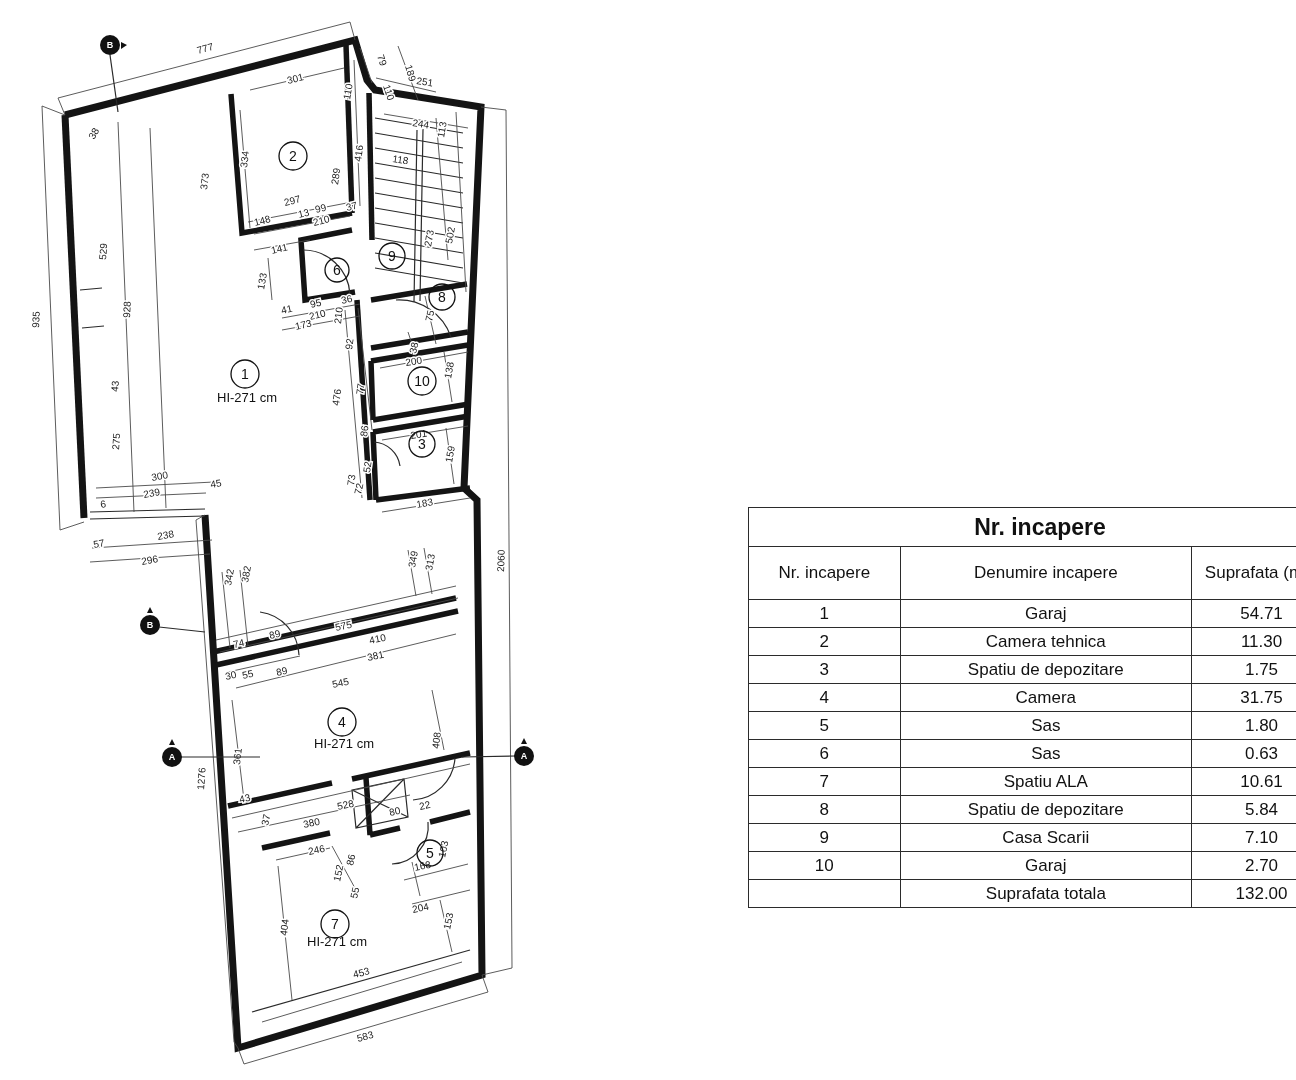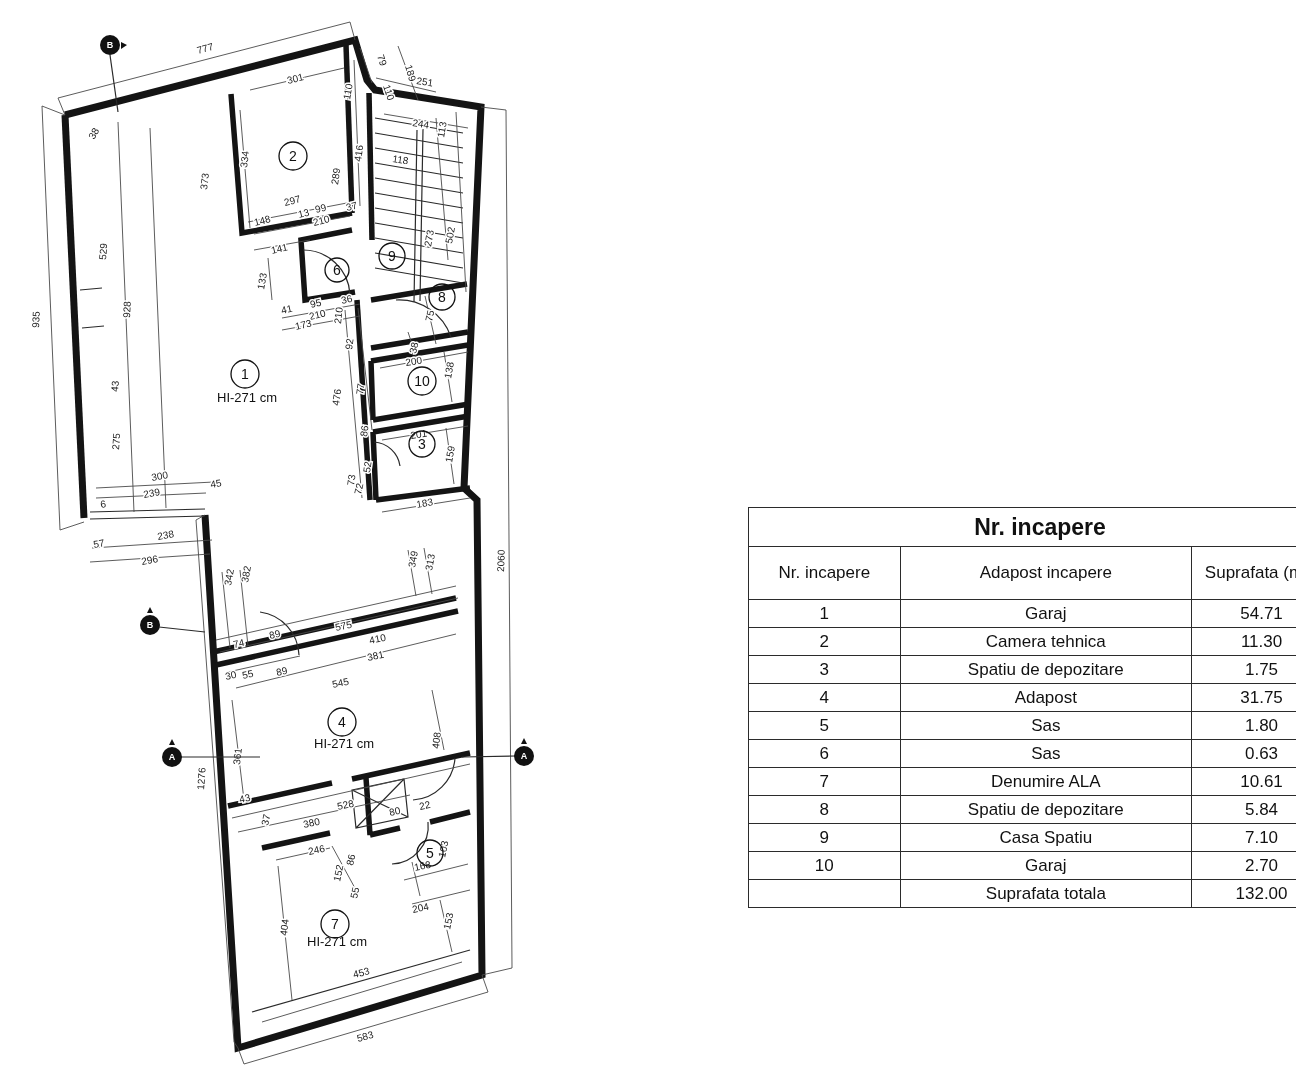--- a/index.html
+++ b/index.html
@@ -247,21 +247,21 @@
   </g>
 </svg>
 
   <table id="room-table">
     <thead>
       <tr>
         <th class="t-title" colspan="3">Nr. incapere</th>
       </tr>
       <tr>
         <th class="t-head col-nr">Nr. incapere</th>
-        <th class="t-head col-name">Adapost incapere</th>
+        <th class="t-head col-name">Denumire incapere</th>
         <th class="t-head col-area">Suprafata (mp)</th>
       </tr>
     </thead>
     <tbody id="room-table-body">
         <tr>
           <td>1</td>
           <td>Garaj</td>
           <td>54.71</td>
         </tr>
         <tr>
@@ -269,46 +269,46 @@
           <td>Camera tehnica</td>
           <td>11.30</td>
         </tr>
         <tr>
           <td>3</td>
           <td>Spatiu de depozitare</td>
           <td>1.75</td>
         </tr>
         <tr>
           <td>4</td>
-          <td>Adapost</td>
+          <td>Camera</td>
           <td>31.75</td>
         </tr>
         <tr>
           <td>5</td>
           <td>Sas</td>
           <td>1.80</td>
         </tr>
         <tr>
           <td>6</td>
           <td>Sas</td>
           <td>0.63</td>
         </tr>
         <tr>
           <td>7</td>
-          <td>Denumire ALA</td>
+          <td>Spatiu ALA</td>
           <td>10.61</td>
         </tr>
         <tr>
           <td>8</td>
           <td>Spatiu de depozitare</td>
           <td>5.84</td>
         </tr>
         <tr>
           <td>9</td>
-          <td>Casa Spatiu</td>
+          <td>Casa Scarii</td>
           <td>7.10</td>
         </tr>
         <tr>
           <td>10</td>
           <td>Garaj</td>
           <td>2.70</td>
         </tr>
         <tr>
           <td></td>
           <td>Suprafata totala</td>

